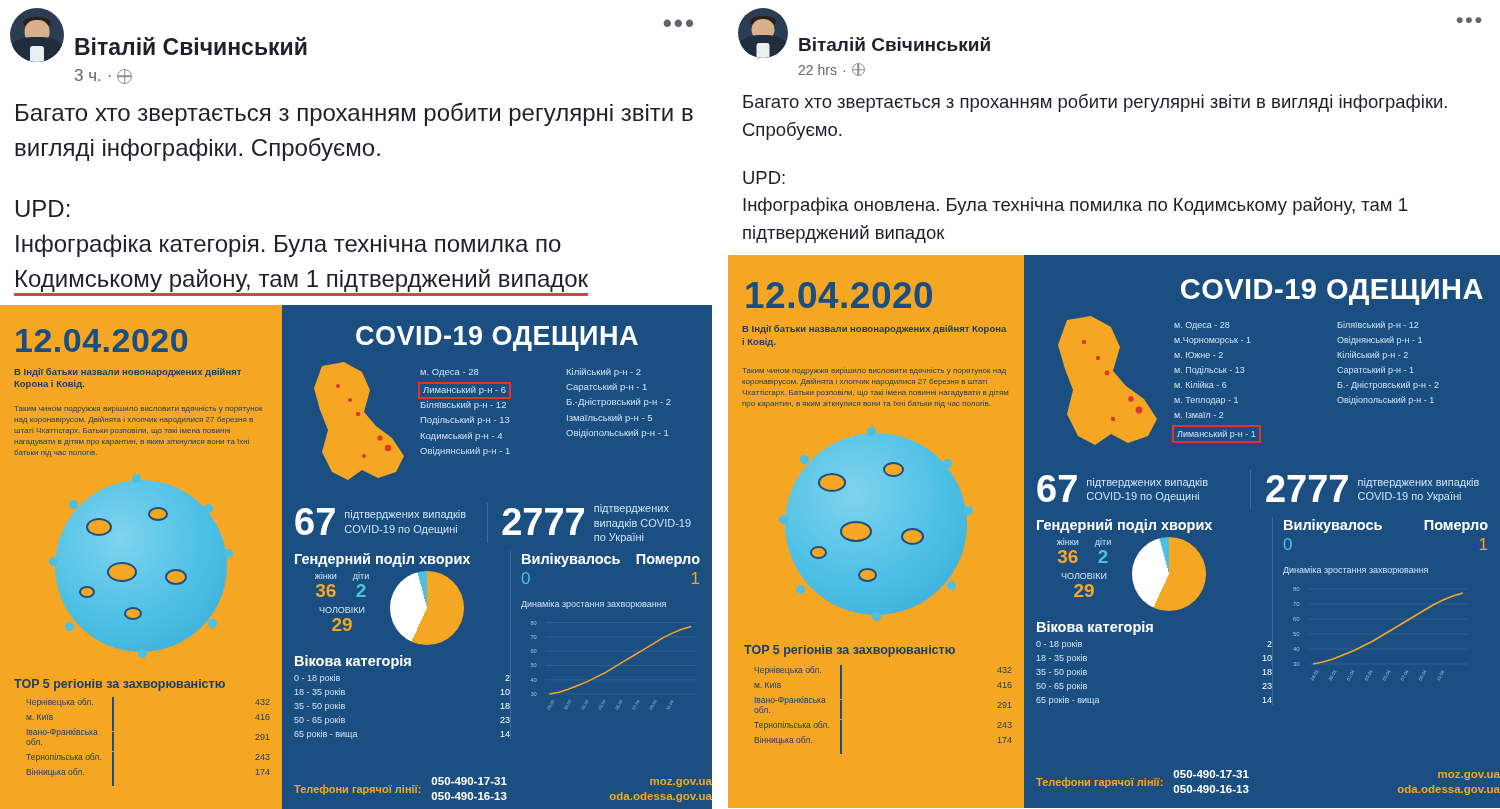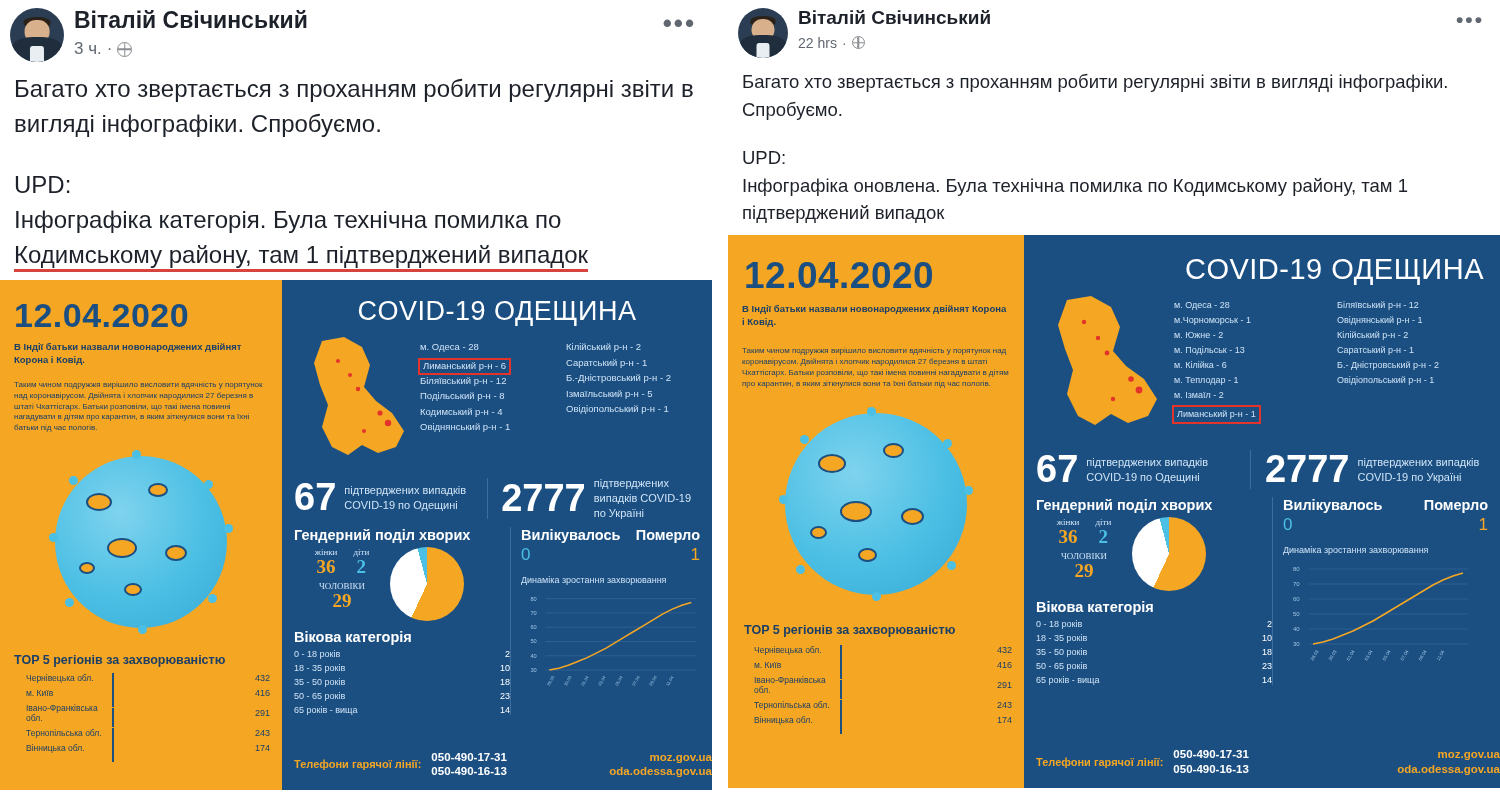--- a/index.html
+++ b/index.html
@@ -18,21 +18,21 @@
   
   .post-head { display: flex; align-items: flex-start; padding: 8px 10px 0 10px; }
   .avatar { border-radius: 50%; overflow: hidden; flex: 0 0 auto; background: #2b3d52; position: relative; }
   .post.left .avatar { width: 54px; height: 54px; }
   .post.right .avatar { width: 50px; height: 50px; }
   .avatar .face { position:absolute; left:50%; top:22%; transform:translateX(-50%); width:46%; height:44%; background:#d8b08b; border-radius:45% 45% 50% 50%; }
   .avatar .body { position:absolute; left:50%; bottom:0; transform:translateX(-50%); width:92%; height:46%; background:#1f2d3d; border-radius:42% 42% 0 0; }
   .avatar .shirt { position:absolute; left:50%; bottom:0; transform:translateX(-50%); width:26%; height:30%; background:#e9eef3; border-radius:20% 20% 0 0; }
   .avatar .hair { position:absolute; left:50%; top:16%; transform:translateX(-50%); width:50%; height:18%; background:#2a2119; border-radius:50% 50% 20% 20%; }
 
-  .head-text { margin-left: 10px; flex: 1 1 auto; min-width: 0; }
+  .head-text { margin-left: 10px; flex: 1 1 auto; min-width: 0; margin-top: 27px; }
   .author { font-weight: bold; color: #1d2129; line-height: 1.1; }
   .post.left .author { font-size: 23px; }
   .post.right .author { font-size: 19px; }
   .meta { display: flex; align-items: center; color: #616770; margin-top: 6px; }
   .post.left .meta { font-size: 17px; }
   .post.right .meta { font-size: 14px; }
   .meta .dot { margin: 0 5px; }
   .globe { display:inline-block; border:1.5px solid #8a8d91; border-radius:50%; position:relative; }
   .post.left .globe { width: 15px; height: 15px; }
   .post.right .globe { width: 13px; height: 13px; }
@@ -85,21 +85,21 @@
   .post.left .top5-title { font-size: 12.5px; padding: 4px 0 6px 14px; }
   .post.right .top5-title { font-size: 12.5px; padding: 4px 0 8px 16px; }
   .bars { padding: 0 12px 0 26px; }
   .bar-row { display:flex; align-items:center; margin-bottom: 5px; }
   .bar-label { color:#1b3f66; font-size: 8.5px; width: 86px; flex:0 0 auto; }
   .bar-track { flex:1 1 auto; height: 9px; position: relative; }
   .bar-fill { height: 9px; background:#4bbfe4; border:1px solid #1b4f82; }
   .bar-val { color:#1b3f66; font-size: 9px; width: 26px; text-align:right; flex:0 0 auto; }
 
   
-  .covid-title { font-weight:normal; letter-spacing: .5px; color:#fff; }
+  .covid-title { font-weight:bold; letter-spacing: .5px; color:#fff; }
   .post.left .covid-title { font-size: 27px; padding: 16px 0 0 0; text-align:center; }
   .post.right .covid-title { font-size: 29px; padding: 18px 16px 0 0; text-align:right; }
 
   .map-region { display:flex; padding: 8px 10px 0 10px; }
   .map { position: relative; flex: 0 0 auto; }
   .post.left .map { width: 128px; height: 135px; }
   .post.right .map { width: 140px; height: 148px; }
   .map svg { width:100%; height:100%; display:block; }
 
   .reg-cols { display:flex; flex: 1 1 auto; gap: 10px; padding-top: 4px; }
@@ -117,21 +117,21 @@
   .vsep { width:1px; background:#3d6d9c; align-self: stretch; margin: 2px 14px; }
 
   .sec-title { color:#fff; font-weight:bold; font-size: 14.5px; }
   .mid-row { display:flex; padding: 6px 12px 0 12px; }
   .mid-left { flex: 0 0 auto; }
   .post.left .mid-left { width: 216px; }
   .post.right .mid-left { width: 236px; }
   .mid-right { flex: 1 1 auto; padding-left: 10px; border-left: 1px solid #3d6d9c; }
 
   .gender-wrap { display:flex; align-items:flex-start; margin-top: 4px; }
-  .gender-nums { width: 96px; flex:0 0 auto; text-align:center;font-family:Liberation Serif, serif; }
+  .gender-nums { width: 96px; flex:0 0 auto; text-align:center; }
   .g-lab { color:#cfe3f5; font-size: 9px; }
   .g-val { color:#f5a623; font-size: 19px; font-weight: bold; line-height:1.05; }
   .g-val.blue { color:#4bbfe4; }
   .g-inline { display:flex; justify-content:center; gap: 16px; }
   .pie { width: 74px; height: 74px; border-radius:50%;
          background: conic-gradient(#f5a623 0deg 205deg, #ffffff 205deg 345deg, #4bbfe4 345deg 360deg); }
 
   .cure-head { display:flex; justify-content:space-between; }
   .cure-nums { display:flex; justify-content:space-between; margin-top: 2px; }
   .cure-num { font-size: 17px; }
@@ -256,21 +256,21 @@
               <circle cx="58" cy="40" r="2" fill="#e2342a"></circle>
               <circle cx="46" cy="26" r="2" fill="#e2342a"></circle>
               <circle cx="72" cy="96" r="2" fill="#e2342a"></circle>
             </svg>
           </div>
           <div class="reg-cols">
             <div class="reg-col">
               <div class="reg-item">м. Одеса - 28</div>
               <div class="reg-item boxed">Лиманський р-н - 6</div>
               <div class="reg-item">Біляївський р-н - 12</div>
-              <div class="reg-item">Подільський р-н - 8</div>
+              <div class="reg-item">Подільський р-н - 13</div>
               <div class="reg-item">Кодимський р-н - 4</div>
               <div class="reg-item">Овіднянський р-н - 1</div>
             </div>
             <div class="reg-col">
               <div class="reg-item">Кілійський р-н - 2</div>
               <div class="reg-item">Саратський р-н - 1</div>
               <div class="reg-item">Б.-Дністровський р-н - 2</div>
               <div class="reg-item">Ізмаїльський р-н - 5</div>
               <div class="reg-item">Овідіопольський р-н - 1</div>
             </div>

